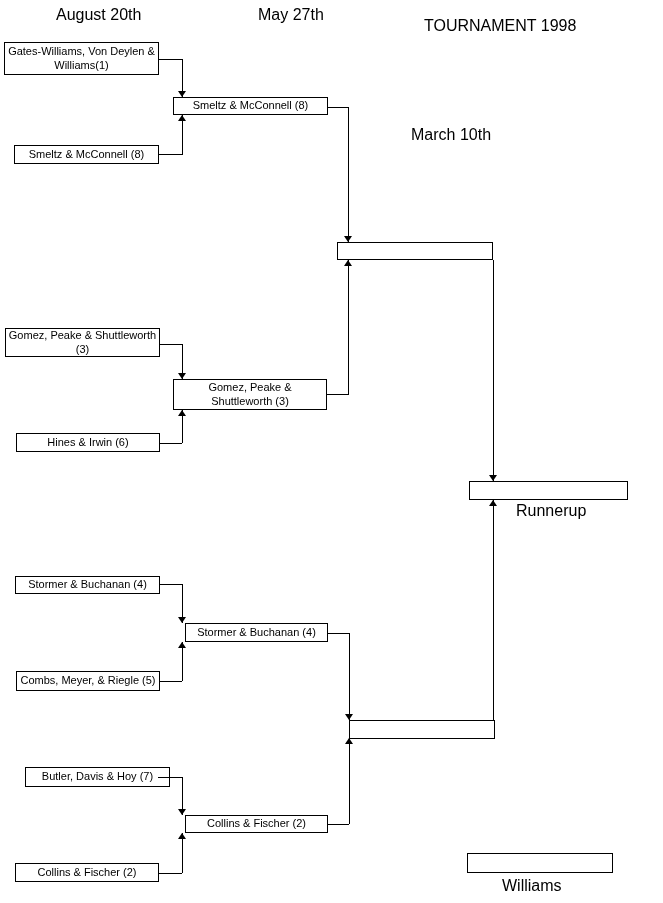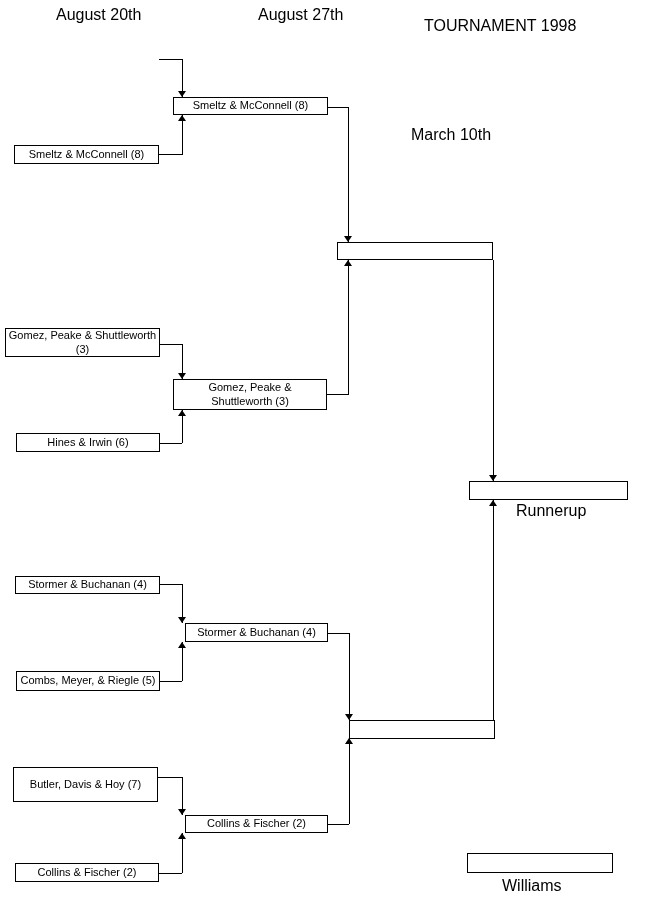--- a/index.html
+++ b/index.html
@@ -43,32 +43,33 @@
   }
   .arr.d { border-top: 6px solid #000000; }
   .arr.u { border-bottom: 6px solid #000000; }
 </style>
 </head>
 <body>
 
 <div class="canvas">
 
   <div class="hdr" style="left:56px; top:6px;">August 20th</div>
-  <div class="hdr" style="left:258px; top:6px;">August 27th</div>
+  <div class="hdr" style="left:258px; top:6px;">May 27th</div>
   <div class="hdr" style="left:424px; top:17px;">TOURNAMENT 1998</div>
   <div class="hdr" style="left:411px; top:126px;">March 10th</div>
   <div class="hdr" style="left:516px; top:502px;">Runnerup</div>
   <div class="hdr" style="left:502px; top:877px;">Williams</div>
 
+  <div class="box" style="left:4px;  top:42px;  width:155px; height:33px;">Gates-Williams, Von Deylen &amp; Williams(1)</div>
   <div class="box" style="left:14px; top:145px; width:145px; height:19px;">Smeltz &amp; McConnell (8)</div>
   <div class="box" style="left:5px;  top:328px; width:155px; height:29px;">Gomez, Peake &amp; Shuttleworth (3)</div>
   <div class="box" style="left:16px; top:433px; width:144px; height:19px;">Hines &amp; Irwin (6)</div>
   <div class="box" style="left:15px; top:576px; width:145px; height:18px;">Stormer &amp; Buchanan (4)</div>
   <div class="box" style="left:16px; top:671px; width:144px; height:20px;">Combs, Meyer, &amp; Riegle (5)</div>
-  <div class="box" style="left:13px; top:767px; width:145px; height:35px;">Butler, Davis &amp; Hoy (7)</div>
+  <div class="box" style="left:25px; top:767px; width:145px; height:20px;">Butler, Davis &amp; Hoy (7)</div>
   <div class="box" style="left:15px; top:863px; width:144px; height:19px;">Collins &amp; Fischer (2)</div>
 
   <div class="box" style="left:173px; top:97px;  width:155px; height:18px;">Smeltz &amp; McConnell (8)</div>
   <div class="box wrap-narrow" style="left:173px; top:379px; width:154px; height:31px;">Gomez, Peake &amp; Shuttleworth (3)</div>
   <div class="box" style="left:185px; top:623px; width:143px; height:19px;">Stormer &amp; Buchanan (4)</div>
   <div class="box" style="left:185px; top:815px; width:143px; height:18px;">Collins &amp; Fischer (2)</div>
 
   <div class="box" style="left:337px; top:242px; width:156px; height:18px;"></div>
   <div class="box" style="left:349px; top:720px; width:146px; height:19px;"></div>
 

